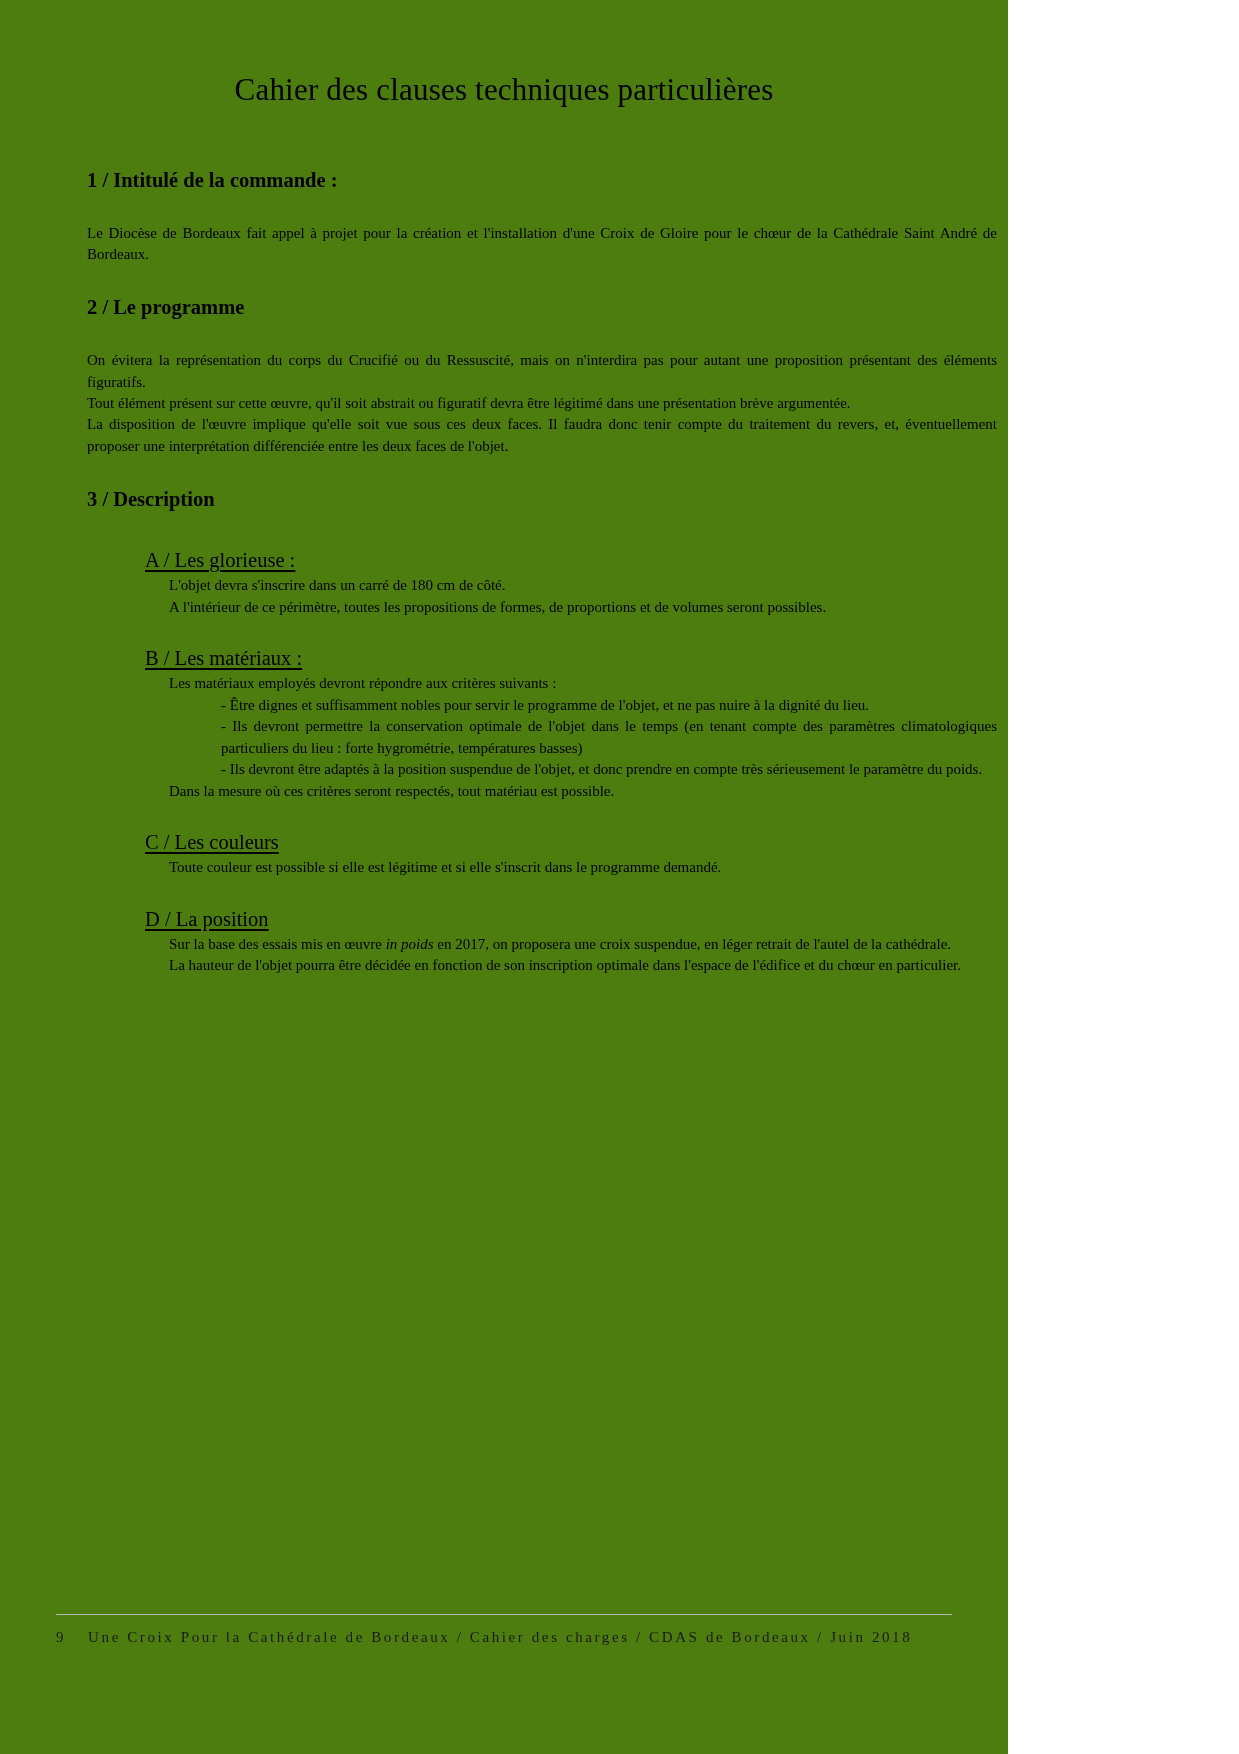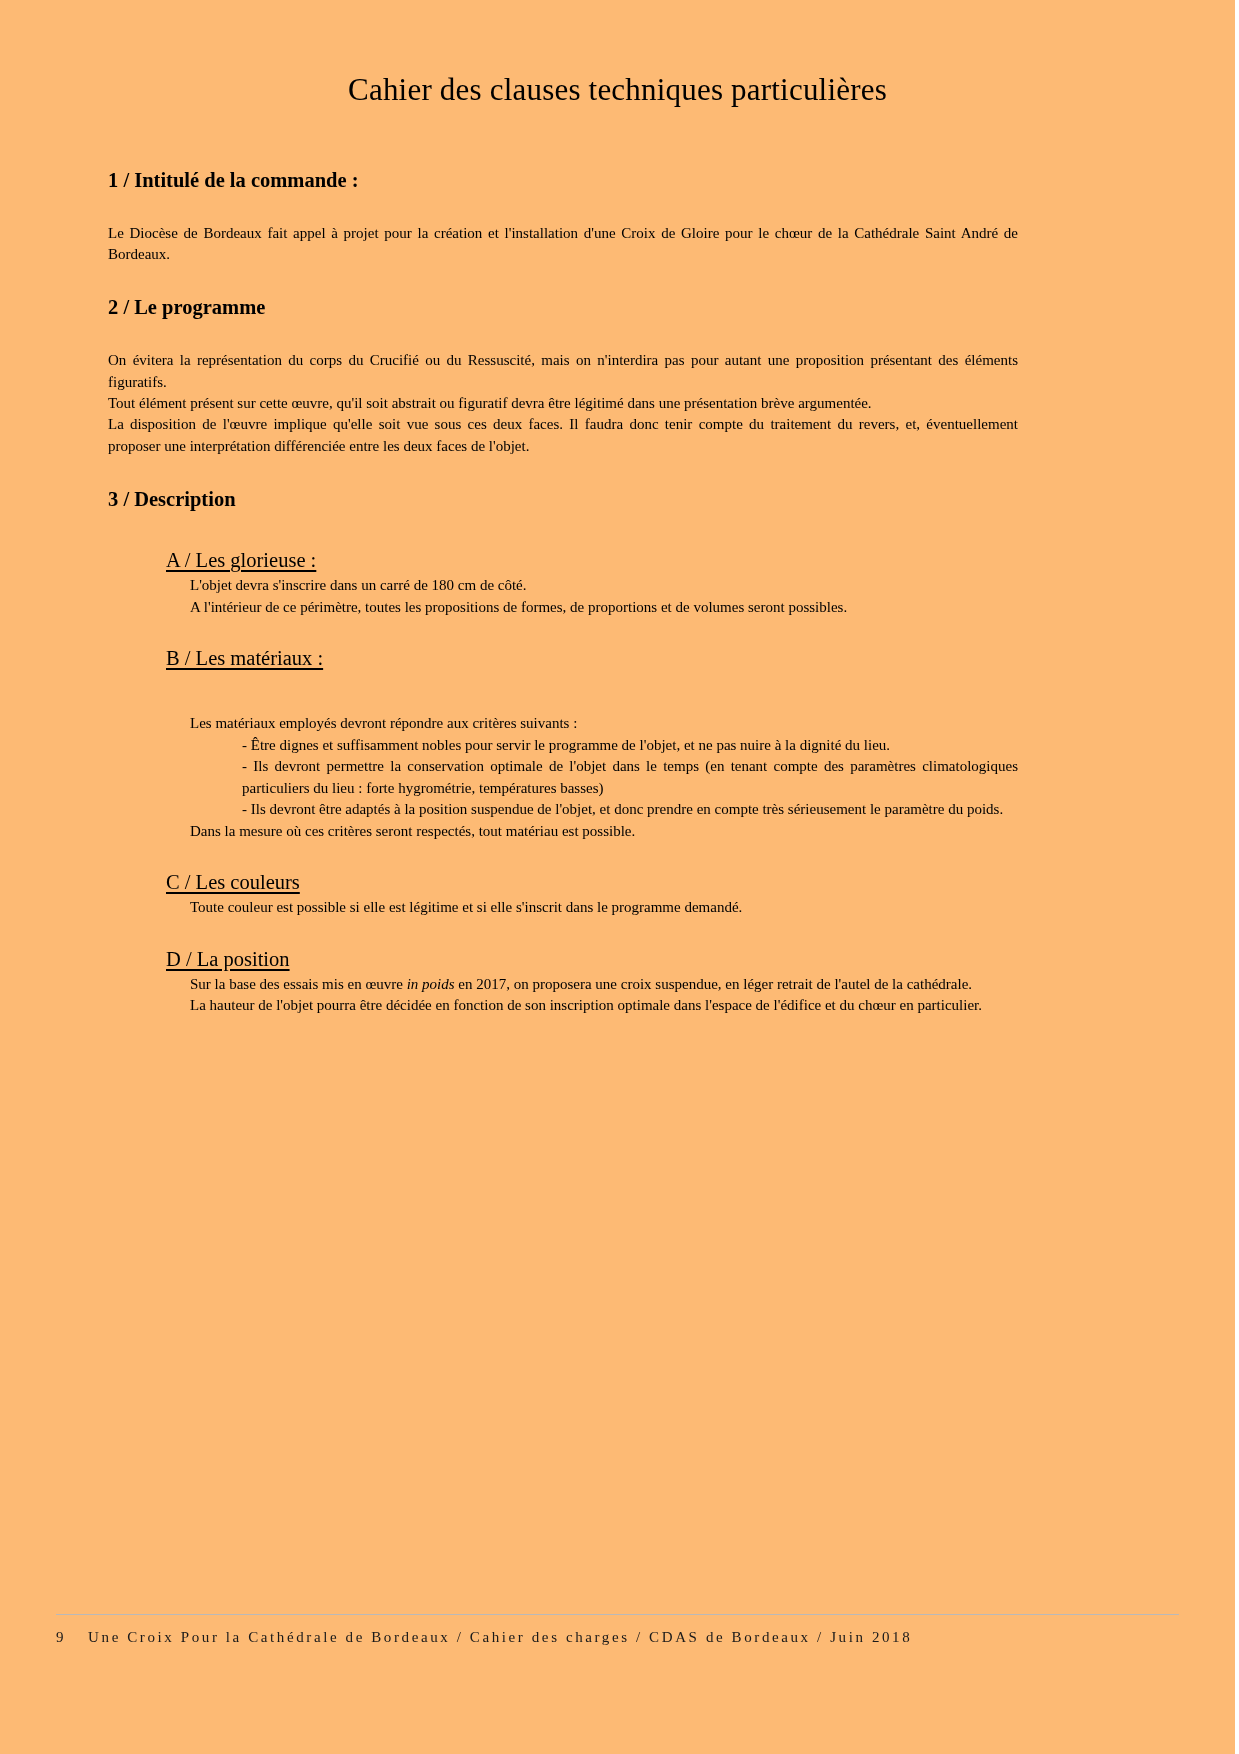--- a/index.html
+++ b/index.html
@@ -2,39 +2,39 @@
 <html><head>
 <meta charset="utf-8">
 <style>
   html, body {
     margin: 0;
     padding: 0;
     background: #ffffff;
   }
   .page {
     position: relative;
-    width: 1235px;
+    width: 1008px;
     height: 1754px;
-    background: #fdba74;
+    background: #4d7c0f;
     font-family: "Liberation Serif", "DejaVu Serif", serif;
     color: #000000;
     box-sizing: border-box;
     overflow: hidden;
   }
   .doc-title {
     text-align: center;
     font-size: 31px;
     font-weight: 400;
     letter-spacing: 0.2px;
     margin: 0;
     padding-top: 72px;
   }
   .body-wrap {
     position: absolute;
-    left: 108px;
+    left: 87px;
     top: 168px;
     width: 910px;
   }
   .h2 {
     font-size: 20.5px;
     font-weight: bold;
     margin: 0;
     padding: 0;
     line-height: 1.2;
   }
@@ -129,21 +129,21 @@
       <div class="lvl2" style="margin-left:24px;">
         <p class="para nojust">L'objet devra s'inscrire dans un carré de 180 cm de côté.</p>
         <p class="para">A l'intérieur de ce périmètre, toutes les propositions de formes, de proportions et de volumes seront possibles.</p>
       </div>
     </div>
 
     <div class="spacer-md"></div>
 
     <div class="block lvl1">
       <div class="sub-head">B / Les matériaux :</div>
-      <div style="margin-left:24px;margin-top:40px;">
+      <div style="margin-left:24px;">
         <p class="para nojust">Les matériaux employés devront répondre aux critères suivants :</p>
         <div style="margin-left:52px;">
           <p class="para">- Être dignes et suffisamment nobles pour servir le programme de l'objet, et ne pas nuire à la dignité du lieu.</p>
           <p class="para">- Ils devront permettre la conservation optimale de l'objet dans le temps (en tenant compte des paramètres climatologiques particuliers du lieu : forte hygrométrie, températures basses)</p>
           <p class="para">- Ils devront être adaptés à la position suspendue de l'objet, et donc prendre en compte très sérieusement le paramètre du poids.</p>
         </div>
         <p class="para nojust">Dans la mesure où ces critères seront respectés, tout matériau est possible.</p>
       </div>
     </div>
 

